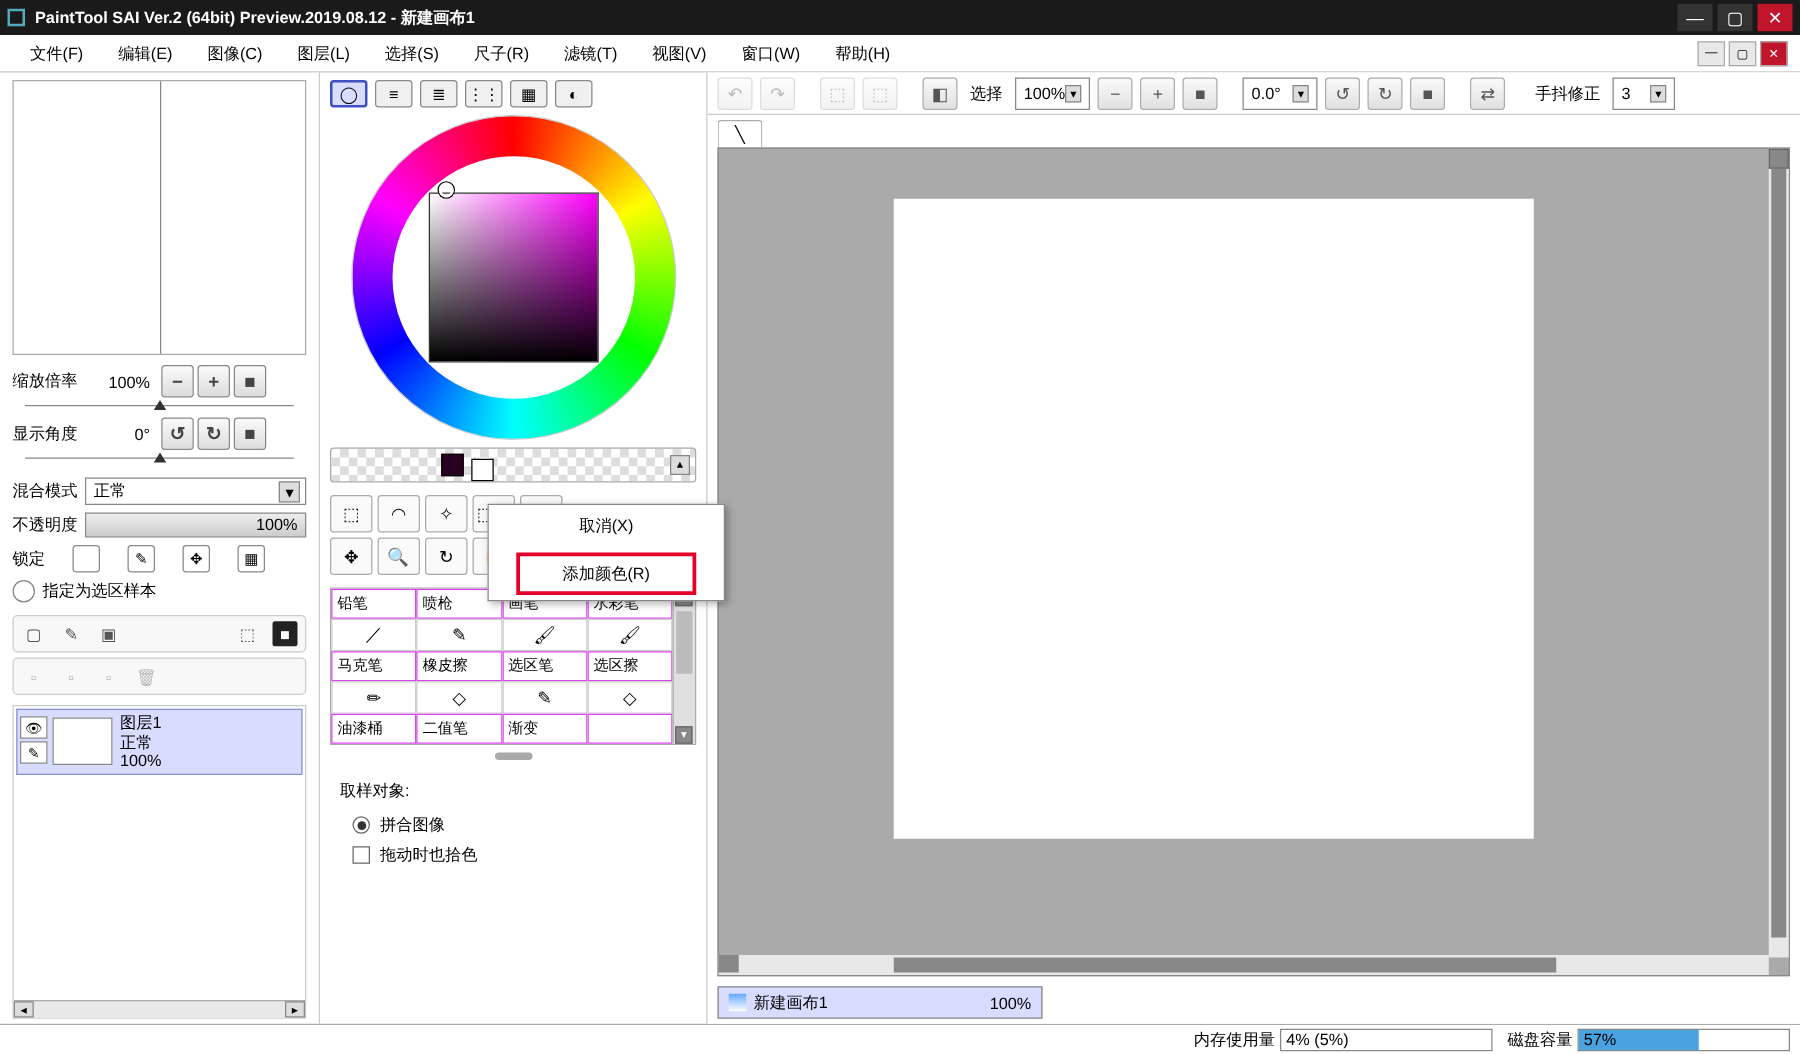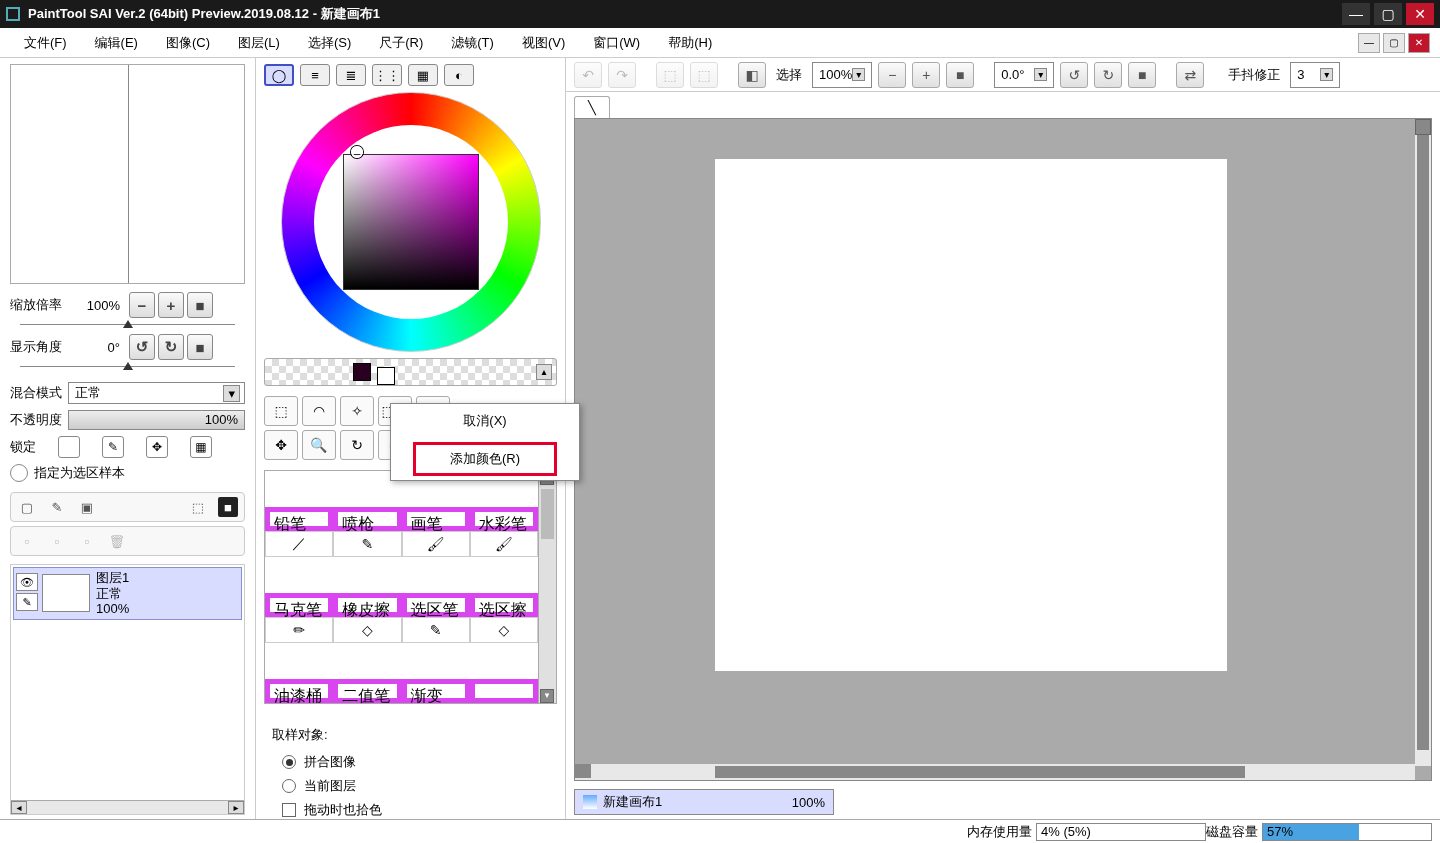--- a/index.html
+++ b/index.html
@@ -77,21 +77,21 @@
 .swatch-row { display:flex; align-items:center; margin-top:6px; border:1px solid #aaa; border-radius:3px; background: repeating-conic-gradient(#ddd 0 25%, #fff 0 50%) 0 0/14px 14px; height:28px; padding:2px; position:relative;}
 .swatch-row .fg { width:18px; height:18px; background:#2a0020; margin-left:86px; border:1px solid #000;}
 .swatch-row .bg { width:18px; height:18px; background:#fff; border:1px solid #000; margin-left:6px; margin-top:8px;}
 .swatch-row .ex { position:absolute; right:4px; width:16px; height:16px; border:1px solid #888; background:#ddd; text-align:center; font-size:10px; line-height:14px;}
 
 .tool-grid { display:grid; grid-template-columns: repeat(5, 34px); gap:4px; margin-top:10px;}
 .tool-grid .tg { width:34px; height:30px; border:1px solid #aaa; border-radius:3px; background:#fafafa; display:flex; align-items:center; justify-content:center; font-size:14px;}
 .tool-grid .tg.sel { background:#d8dcff; border:1px solid #6070d0;}
 
 .brush-table { margin-top:10px; border:1px solid #aaa; display:grid; grid-template-columns: repeat(4, 1fr) 18px; }
-.brush-table .hd { border:5px solid #d946ef; padding:2px 4px; font-size:16px; background:#fff; height:24px;margin-top:36px;}
+.brush-table .hd { border:1px solid #d946ef; padding:2px 4px; font-size:12px; background:#fff; height:24px;}
 .brush-table .ic { border:1px solid #ccc; height:26px; display:flex; align-items:center; justify-content:center; font-size:14px;}
 .brush-table .sb { grid-row: span 6; background:#e0e0e0; border-left:1px solid #aaa; position:relative;}
 .brush-table .sb .th { height:50px; background:#bbb; margin:18px 2px 0;}
 .brush-table .sb .arr { position:absolute; width:14px; height:14px; background:#888; border:1px solid #666; left:1px; font-size:9px; color:#fff; text-align:center;}
 
 .grip { width:30px; height:6px; background:#aaa; border-radius:3px; margin:6px auto;}
 
 .sampling { margin-top:6px; padding:4px 8px;}
 .sampling .hdr { margin-bottom:6px;}
 .sampling .opt { display:flex; align-items:center; gap:8px; padding:3px 10px;}
@@ -125,21 +125,21 @@
 .canvas-area .hscroll .th { position:absolute; left:140px; width:530px; top:2px; bottom:2px; background:#888;}
 
 .doc-tab { margin:0 8px 4px; display:flex;}
 .doc-tab .dt { background:#d8dcff; border:1px solid #888; padding:3px 8px; display:flex; align-items:center; gap:6px; width:260px;}
 .doc-tab .ico { width:14px; height:14px; background: linear-gradient(#6af,#fff);}
 .doc-tab .pct { margin-left:auto;}
 
 
 .statusbar { height:24px; border-top:1px solid #aaa; display:flex; align-items:center; padding:0 8px;}
 .statusbar .sp { flex:1;}
-.statusbar .lbl { }
+.statusbar .lbl { margin-left:12px;}
 .statusbar .bar { height:18px; border:1px solid #888; min-width:170px; margin-left:4px; position:relative; padding:0 4px; line-height:16px;}
 .statusbar .bar .fill { position:absolute; left:0; top:0; bottom:0; background:#4aa3e0;}
 .statusbar .bar span { position:relative;}
 </style>
 </head>
 <body>
 
 <div class="titlebar">
   <div class="icon"></div>
   <div class="title">PaintTool SAI Ver.2 (64bit) Preview.2019.08.12 - 新建画布1</div>
@@ -317,24 +317,20 @@
     </div>
     <div class="grip"></div>
 
     <div class="sampling">
       <div class="hdr">取样对象:</div>
       <div class="opt">
           <div class="radio on"></div>
           <div>拼合图像</div>
         </div>
       <div class="opt">
-          <div class="radio"></div>
-          <div>当前图层</div>
-        </div>
-      <div class="opt">
           <div class="chk"></div>
           <div>拖动时也拾色</div>
         </div>
     </div>
   </div>
 
   <div class="right">
     <div class="canvas-toolbar">
       <div class="ct-btn dis">↶</div>
       <div class="ct-btn dis">↷</div>

